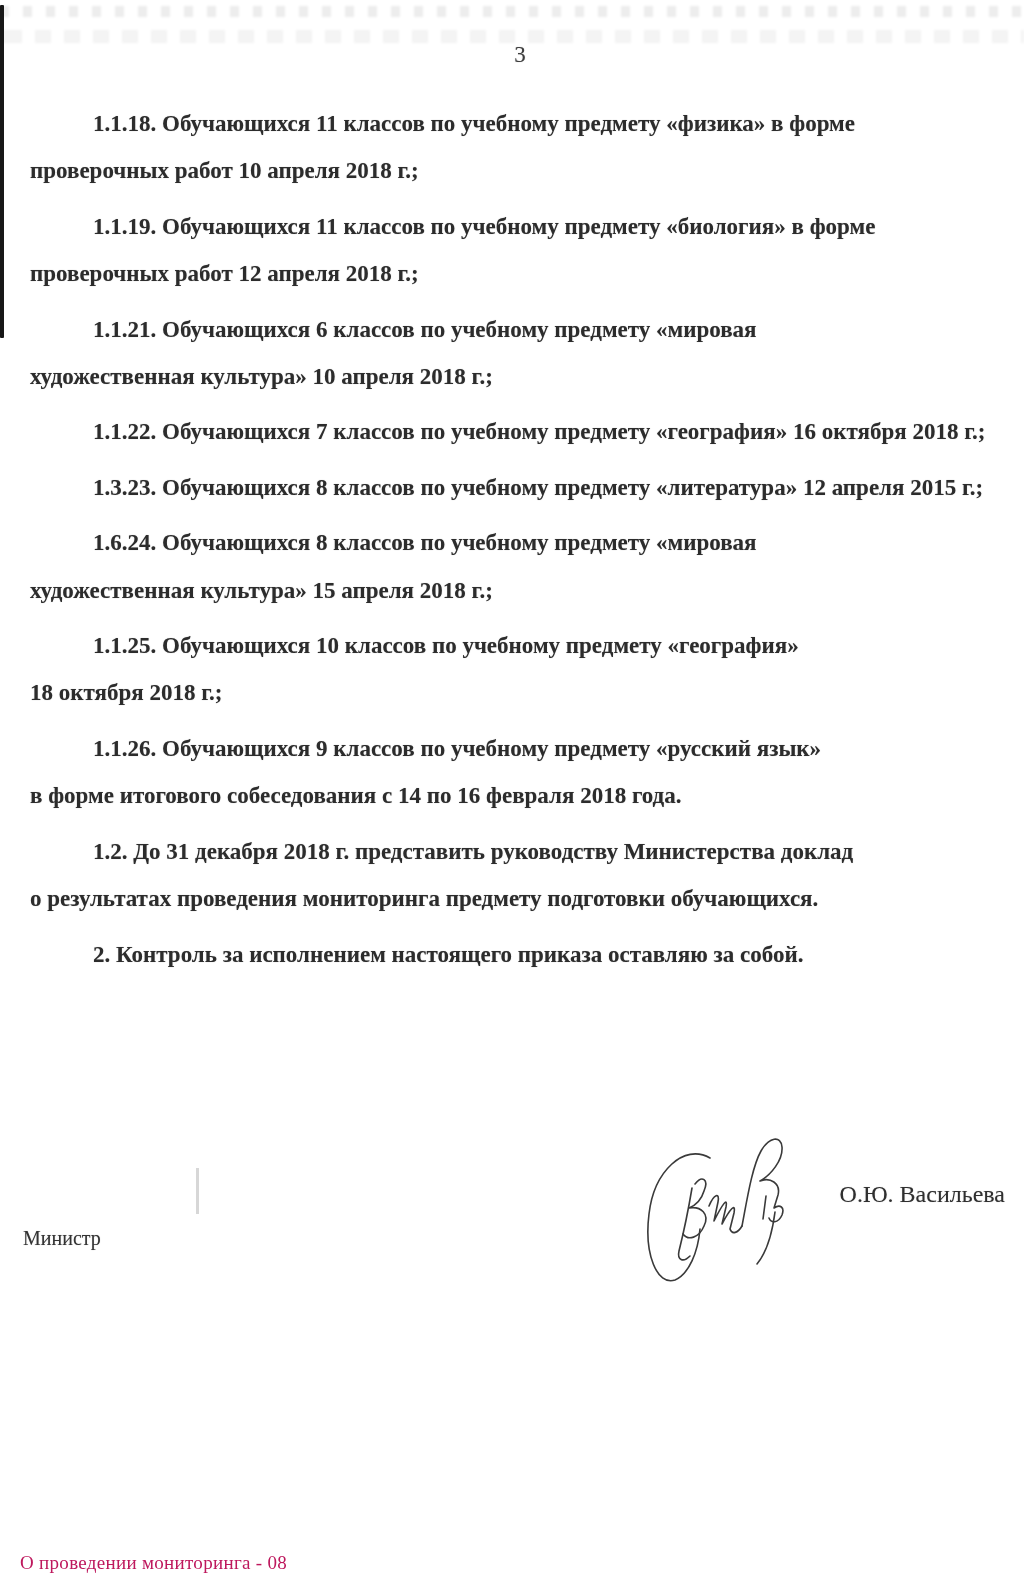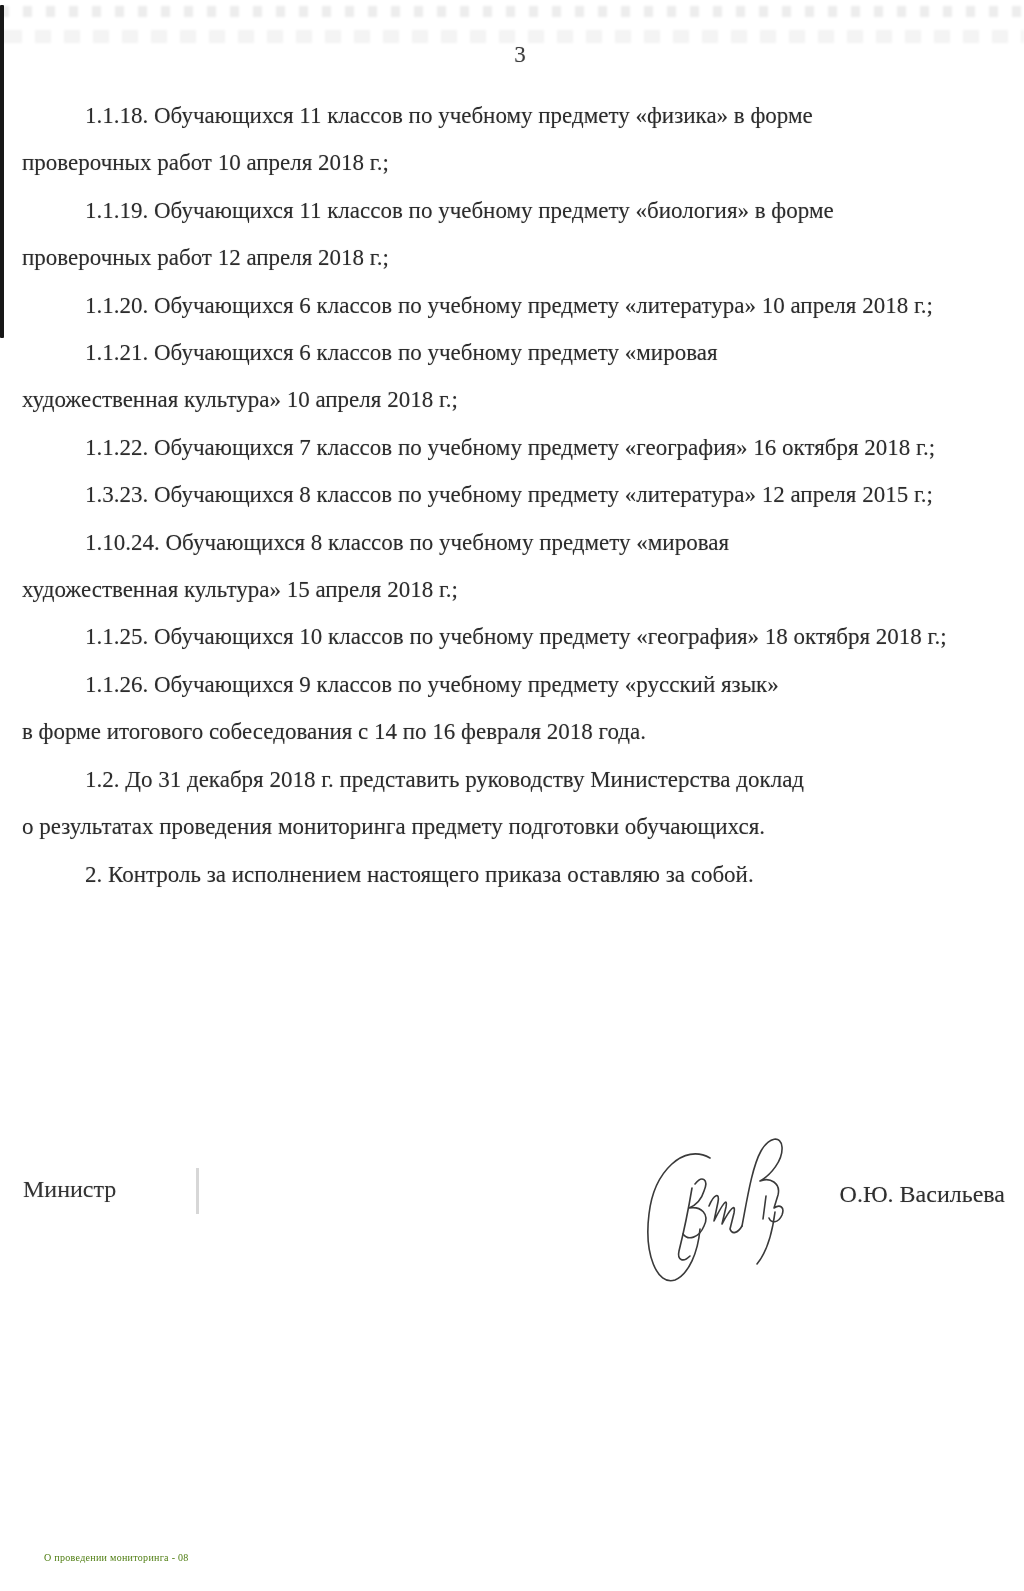--- a/index.html
+++ b/index.html
@@ -36,50 +36,49 @@
     position:absolute;left:0;top:42px;width:1040px;
     text-align:center;font-size:23px;color:#3e3e3e;
     text-shadow:0 0 1px rgba(60,60,60,.35);
   }
   
   .doc-body{
     position:absolute;left:22px;top:92px;width:978px;
     font-size:23px;
     text-shadow:0 0 1px rgba(55,55,55,.35);
   }
-  .para{margin:0;padding:0;}
+  .para{margin:8px;padding:0;font-weight:bold;}
   .ln{
     height:47.4px;line-height:47.4px;
     white-space:nowrap;overflow:visible;
   }
   .ln.first{padding-left:63px;}
   .ln.just{
     white-space:normal;
     text-align:justify;
     text-align-last:justify;
   }
   
   .minister-title{
-    position:absolute;left:23px;top:1172px;
-    font-size:24px;line-height:34px;color:#333;
+    position:absolute;left:23px;top:1221px;
+    font-size:20px;line-height:34px;color:#333;
     text-shadow:0 0 1px rgba(60,60,60,.35);
   }
   .signer-name{
     position:absolute;right:19px;top:1177px;
     font-size:24px;line-height:34px;color:#2f2f2f;
     text-shadow:0 0 1px rgba(60,60,60,.35);
     text-align:center;
   }
   .sig-svg{position:absolute;left:628px;top:1122px;}
   
   .footer-note{
     position:absolute;left:20px;top:1552px;
-    font-size:10px;color:#4d7c0f;letter-spacing:.3px;
+    font-size:19px;color:#be185d;letter-spacing:.3px;
     filter:blur(.25px);
-    margin-left:24px;
   }
 </style>
 </head>
 <body>
 
 <div class="page">
 
   <div class="scan-noise"></div>
   <div class="left-bar"></div>
   <div class="tick-artifact"></div>
@@ -90,37 +89,33 @@
 
     <p class="para">
       <span class="ln first just">1.1.18. Обучающихся 11 классов по учебному предмету «физика» в форме</span>
       <span class="ln">проверочных работ 10 апреля 2018 г.;</span>
     </p>
     <p class="para">
       <span class="ln first just">1.1.19. Обучающихся 11 классов по учебному предмету «биология» в форме</span>
       <span class="ln">проверочных работ 12 апреля 2018 г.;</span>
     </p>
     <p class="para">
-      <span class="ln first just">1.1.20. Обучающихся 6 классов по учебному предмету «литература»</span>
-      <span class="ln">10 апреля 2018 г.;</span>
-    </p>
-    <p class="para">
       <span class="ln first just">1.1.21. Обучающихся 6 классов по учебному предмету «мировая</span>
       <span class="ln">художественная культура» 10 апреля 2018 г.;</span>
     </p>
     <p class="para">
       <span class="ln first just">1.1.22. Обучающихся 7 классов по учебному предмету «география»</span>
       <span class="ln">16 октября 2018 г.;</span>
     </p>
     <p class="para">
       <span class="ln first just">1.3.23. Обучающихся 8 классов по учебному предмету «литература»</span>
       <span class="ln">12 апреля 2015 г.;</span>
     </p>
     <p class="para">
-      <span class="ln first just">1.10.24. Обучающихся 8 классов по учебному предмету «мировая</span>
+      <span class="ln first just">1.6.24. Обучающихся 8 классов по учебному предмету «мировая</span>
       <span class="ln">художественная культура» 15 апреля 2018 г.;</span>
     </p>
     <p class="para">
       <span class="ln first just">1.1.25. Обучающихся 10 классов по учебному предмету «география»</span>
       <span class="ln">18 октября 2018 г.;</span>
     </p>
     <p class="para">
       <span class="ln first just">1.1.26. Обучающихся 9 классов по учебному предмету «русский язык»</span>
       <span class="ln">в форме итогового собеседования с 14 по 16 февраля 2018 года.</span>
     </p>

